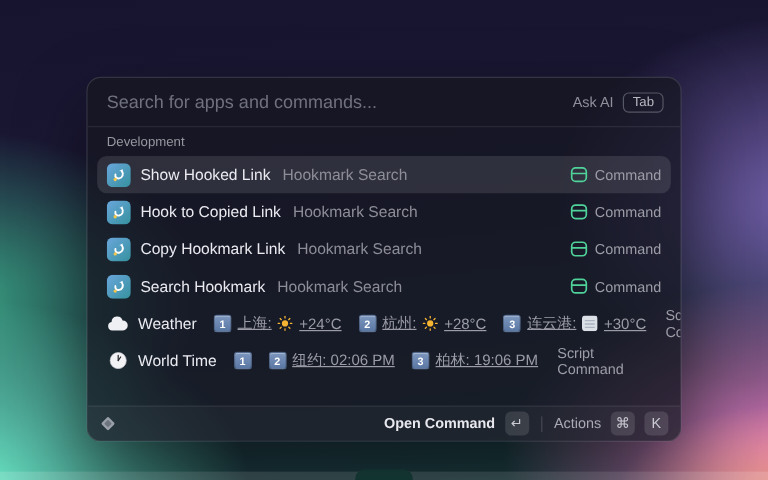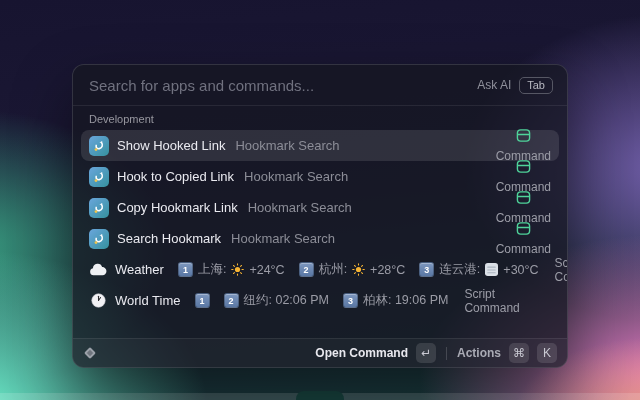--- a/index.html
+++ b/index.html
@@ -47,40 +47,40 @@
   .section-label{font-size:11px;color:#97979f;margin:7px 8px 5px;}
   .section-label.fav{margin-top:9px;}
   .row{
     height:31px;display:flex;align-items:center;gap:8px;
     padding:0 8px;border-radius:8px;cursor:default;
   }
   .row.selected{background:rgba(255,255,255,0.11);}
   .row-title{font-size:13px;font-weight:500;color:#eaeaf0;white-space:nowrap;}
   .row-sub{font-size:13px;color:#8c8d97;white-space:nowrap;margin-left:2px;}
   .row-spacer{flex:1;}
-  .accessory{display:flex;align-items:center;gap:6px;flex-direction:column;}
+  .accessory{display:flex;align-items:center;gap:6px;}
   .accessory-label{font-size:12px;color:#9c9da7;}
   .app-icon{width:20px;height:20px;flex:0 0 20px;display:block;}
   .emoji-icon{width:18px;display:flex;justify-content:center;flex:0 0 18px;}
   .seg{display:flex;align-items:center;gap:5px;margin-left:6px;}
   .keycap{
     width:13px;height:13px;border-radius:3px;flex:0 0 13px;
     background:linear-gradient(#7d97be,#5a77a4);border:0.5px solid rgba(0,0,0,0.25);
     color:#fff;font-size:9px;font-weight:bold;display:flex;align-items:center;justify-content:center;
     box-shadow:inset 0 1px 0 rgba(255,255,255,0.3);
   }
-  .seg-text{font-size:12.5px;color:#9b9ca6;white-space:nowrap;}
+  .seg-text{font-size:12.5px;color:#9b9ca6;white-space:nowrap;text-decoration:underline;}
   .footer{
     flex:0 0 28px;height:28px;display:flex;align-items:center;gap:8px;
     padding:0 10px;border-top:1px solid rgba(255,255,255,0.08);
     background:rgba(255,255,255,0.03);
   }
   .footer-spacer{flex:1;}
   .footer-label{font-size:12px;font-weight:600;color:#e8e8ee;}
-  .footer-label.dim{font-weight:700;color:#a9aab4;}
+  .footer-label.dim{font-weight:400;color:#a9aab4;}
   .key-badge{
     min-width:20px;height:20px;padding:0 4px;border-radius:5px;box-sizing:border-box;
     background:rgba(255,255,255,0.12);color:#c9c9d2;font-size:12px;
     display:flex;align-items:center;justify-content:center;
   }
   .footer-divider{width:1px;height:13px;background:rgba(255,255,255,0.16);margin:0 2px;}
   .hidden-defs{position:absolute;width:0;height:0;}
 </style>
 </head>
 <body>

